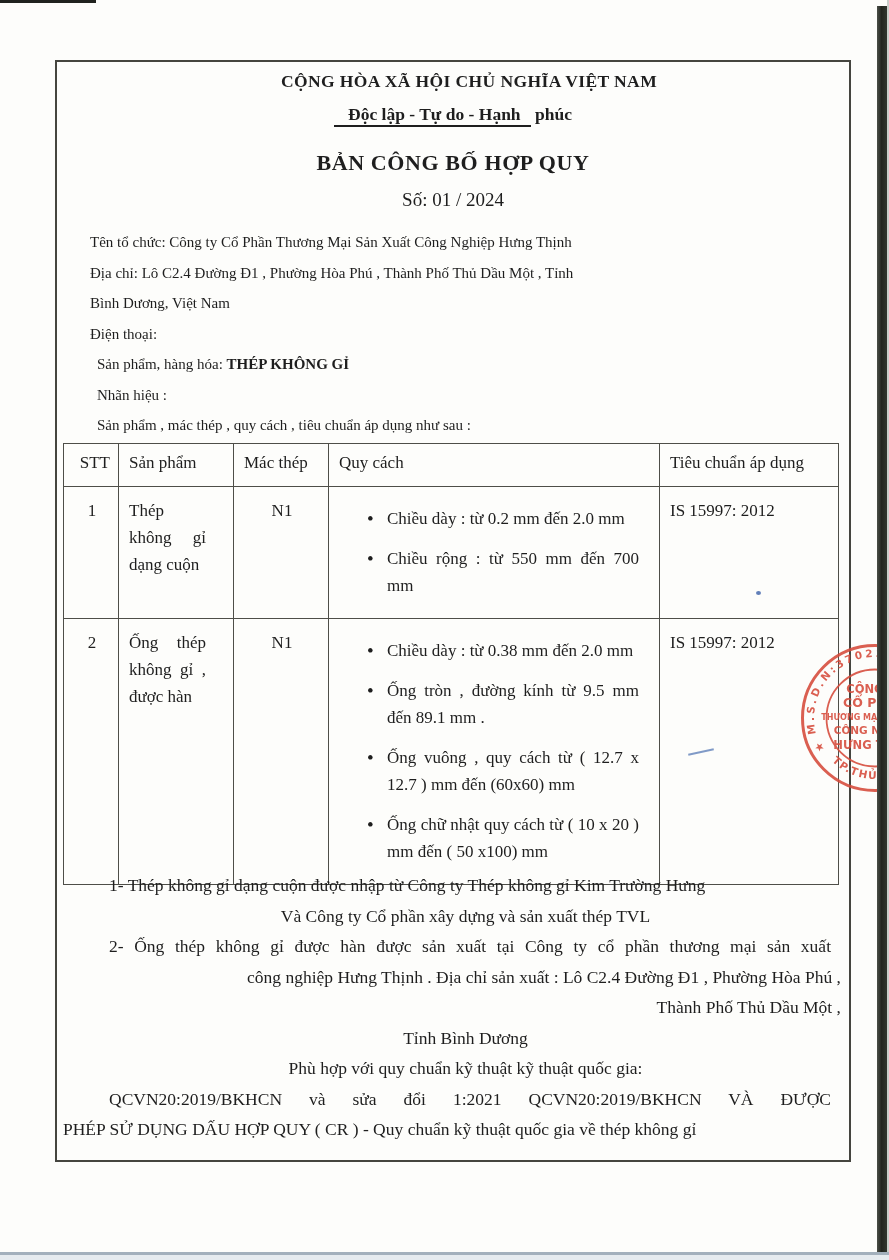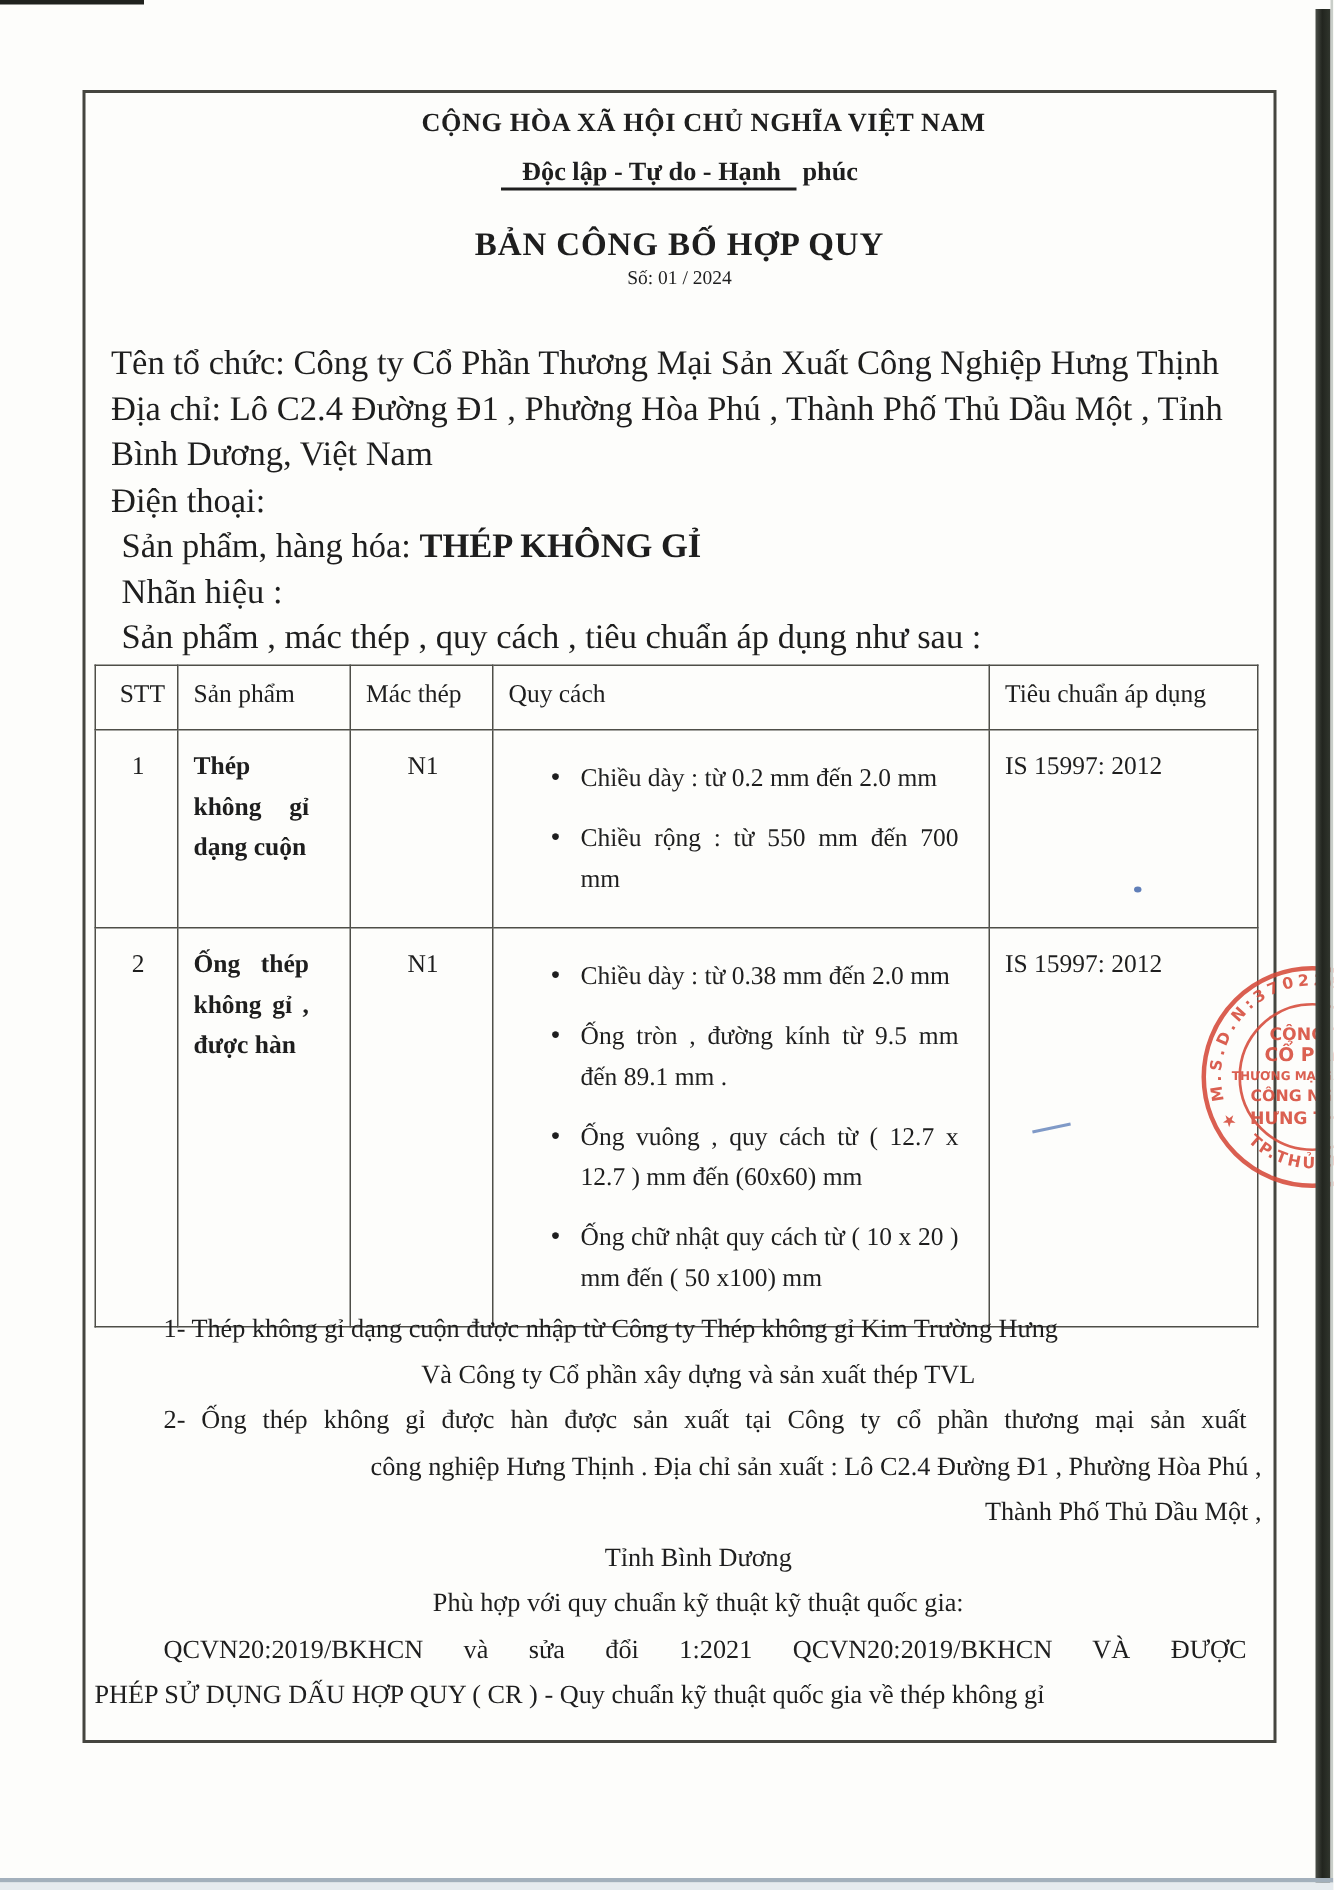--- a/index.html
+++ b/index.html
@@ -27,38 +27,38 @@
     border: 2px solid #45453f; z-index: 1;
   }
 
   .centered { text-align: center; }
   .national-title { position: absolute; top: 9px; left: 0; width: 100%;
     font-size: 17.5px; font-weight: bold; letter-spacing: 0.4px; padding-left: 32px; }
   .motto { position: absolute; top: 42px; left: 0; width: 100%; font-size: 17.5px; font-weight: bold; }
   .motto .underlined { border-bottom: 2px solid #1e1e1e; padding: 0 10px 1px 14px; }
   .doc-title { position: absolute; top: 88px; left: 0; width: 100%;
     font-size: 22px; font-weight: bold; letter-spacing: 0.6px; }
-  .doc-number { position: absolute; top: 115px; left: 0; width: 100%; font-size: 13px; }
+  .doc-number { position: absolute; top: 127px; left: 0; width: 100%; font-size: 19px; }
 
-  .info-block { position: absolute; top: 165px; left: 17px; right: 26px;
-    font-size: 23px; line-height: 30.5px; }
+  .info-block { position: absolute; top: 165px; left: 33px; right: 26px;
+    font-size: 15px; line-height: 30.5px; }
   .indent-7 { margin-left: 7px; }
   .bold { font-weight: bold; }
 
   
   table.spec-table { position: absolute; top: 381px; left: 6px; width: 775px;
     border-collapse: collapse; font-size: 17px; table-layout: fixed; }
   .spec-table th, .spec-table td { border: 1.7px solid #4e4e48; vertical-align: top;
     font-weight: normal; text-align: left; }
   .spec-table th { height: 43px; padding: 9px 8px 6px 10px; }
   .spec-table th.c-stt { text-align: right; }
   .spec-table td { padding: 10px 8px 6px 10px; line-height: 27px; }
   .spec-table td.c-stt { text-align: center; }
   .spec-table td.c-grade { text-align: center; }
-  .spec-table td.c-product { text-align: justify; padding-right: 27px; font-weight: bold; }
+  .spec-table td.c-product { text-align: justify; padding-right: 27px; }
   .row-1 td { height: 93px; }
   .row-2 td { height: 237px; }
   ul.specs { list-style: none; margin: 8px 0 0 0; padding: 0 12px 0 48px; }
   ul.specs li { position: relative; margin-bottom: 13px; text-align: justify; line-height: 27px; }
   ul.specs li::before { content: "\2022"; position: absolute; left: -20px; top: 0; font-size: 19px; }
 
   
   .notes-block { position: absolute; top: 808px; left: 0; right: 8px;
     font-size: 17.5px; line-height: 30.5px; }
   .pl48 { padding-left: 52px; }

